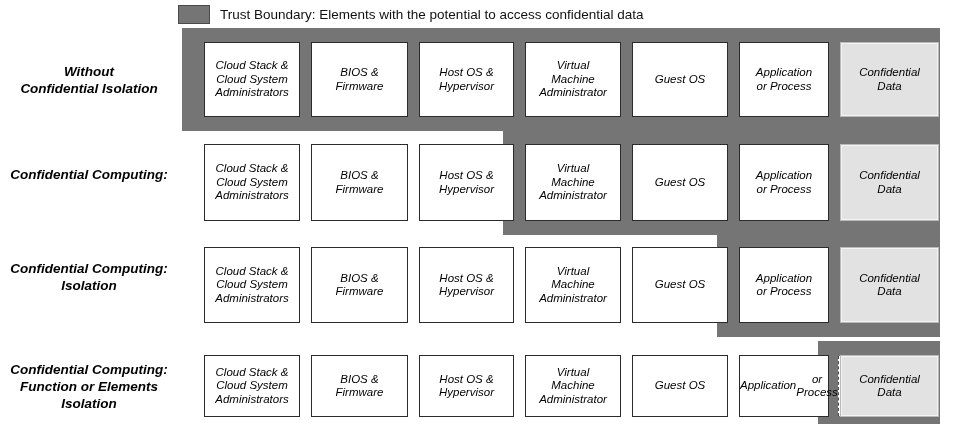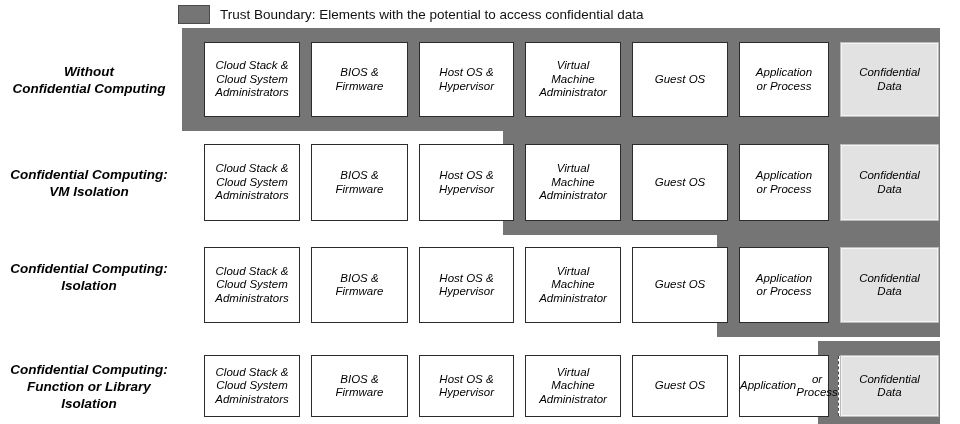--- a/index.html
+++ b/index.html
@@ -140,21 +140,21 @@
 
   <div class="legend">
     <span class="legend-swatch"></span>
     <span class="legend-text">Trust Boundary: Elements with the potential to access confidential data</span>
   </div>
 
   <div id="rows-host">
       <div class="row" style="top: 28px; height: 103px;">
         <div class="row-label" style="top: 34.5px;">
           <div>Without</div>
-          <div>Confidential Computing</div>
+          <div>Confidential Isolation</div>
         </div>
         <div class="trust-band" style="left: 182px; width: 758px; top: 0px; height: 103px; background: rgb(117, 117, 117);"></div>
         <div class="stack" style="top: 14px; height: 75px;">
           <div class="node" style="width: 96px; margin-right: 11px;">
             <span class="label">
               <div>Cloud Stack &amp;</div>
               <div>Cloud System</div>
               <div>Administrators</div>
             </span>
           </div>
@@ -192,21 +192,20 @@
             <span class="label">
               <div>Confidential</div>
               <div>Data</div>
             </span>
           </div>
         </div>
       </div>
       <div class="row" style="top: 130px; height: 105px;">
         <div class="row-label" style="top: 35.5px;">
           <div>Confidential Computing:</div>
-          <div>VM Isolation</div>
         </div>
         <div class="trust-band" style="left: 503px; width: 437px; top: 0px; height: 105px; background: rgb(117, 117, 117);"></div>
         <div class="stack" style="top: 14px; height: 77px;">
           <div class="node" style="width: 96px; margin-right: 11px;">
             <span class="label">
               <div>Cloud Stack &amp;</div>
               <div>Cloud System</div>
               <div>Administrators</div>
             </span>
           </div>
@@ -296,21 +295,21 @@
             <span class="label">
               <div>Confidential</div>
               <div>Data</div>
             </span>
           </div>
         </div>
       </div>
       <div class="row" style="top: 341px; height: 90px;">
         <div class="row-label" style="top: 19.5px;">
           <div>Confidential Computing:</div>
-          <div>Function or Library</div>
+          <div>Function or Elements</div>
           <div>Isolation</div>
         </div>
         <div class="trust-band" style="left: 818px; width: 122px; top: 0px; height: 90px; background: rgb(117, 117, 117);"></div>
         <div class="stack" style="top: 14px; height: 62px;">
           <div class="node" style="width: 96px; margin-right: 11px;">
             <span class="label">
               <div>Cloud Stack &amp;</div>
               <div>Cloud System</div>
               <div>Administrators</div>
             </span>

